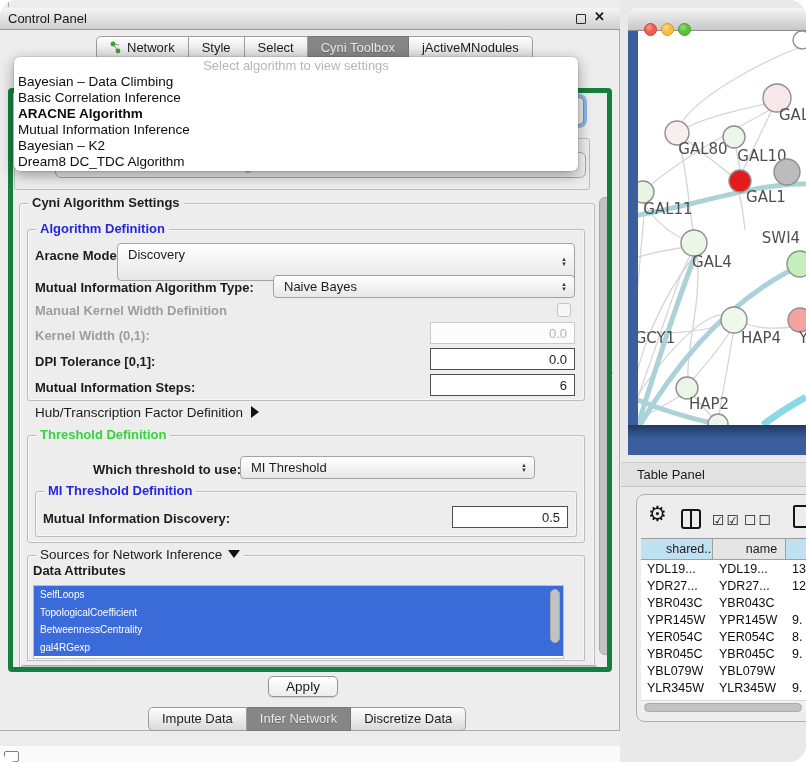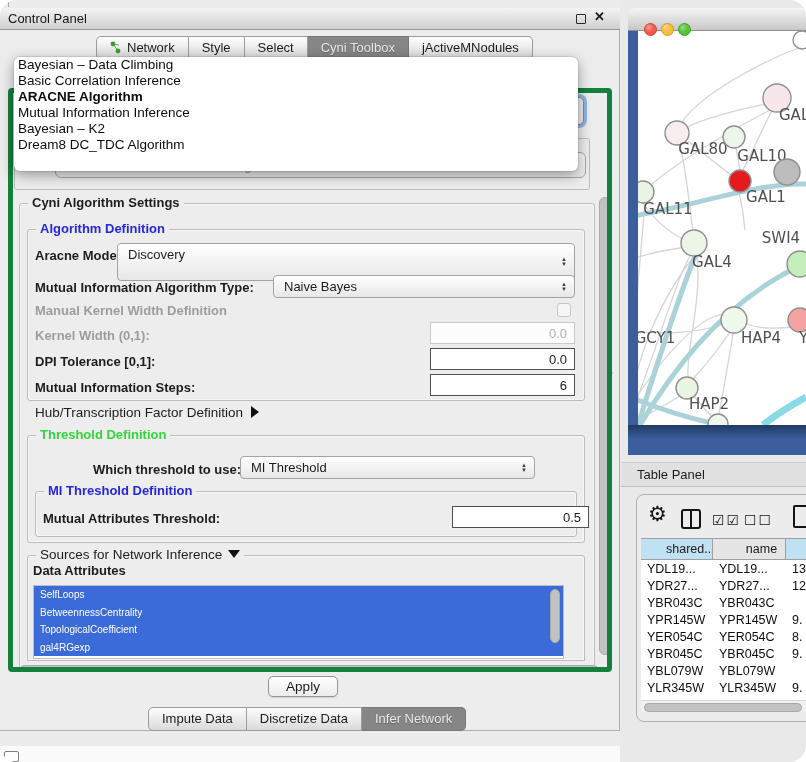--- a/index.html
+++ b/index.html
@@ -167,59 +167,60 @@
       <span class="gtitle t-green">Threshold Definition</span>
     </div>
     <span class="lbl" style="left:80px;top:369px;">Which threshold to use:</span>
     <div class="combo" style="left:227px;top:363px;width:295px;height:23px;">
       <span>MI Threshold</span>
       <span class="arr">▲<br>▼</span>
     </div>
     <div class="group" style="left:22px;top:398px;width:542px;height:46px;">
       <span class="gtitle t-blue">MI Threshold Definition</span>
     </div>
-    <span class="lbl" style="left:30px;top:418px;">Mutual Attributes Threshold:</span>
-    <div class="field" style="left:439px;top:413px;width:137px;height:22px;">0.5</div>
+    <span class="lbl" style="left:30px;top:418px;">Mutual Information Discovery:</span>
+    <div class="field" style="left:439px;top:413px;width:116px;height:22px;">0.5</div>
 
     <div class="group" style="left:14px;top:462px;width:558px;height:106px;border-radius:3px 3px 0 0;">
       <span class="gtitle t-black" style="font-weight:normal;font-size:13.5px;">
         <span>Sources for Network Inference</span><span class="tri-d"></span>
       </span>
     </div>
     <span class="lbl" style="left:20px;top:470px;">Data Attributes</span>
     <div class="attr-list" style="left:20px;top:492px;width:529px;height:72px;" id="attr-list">
         <div class="attr-item sel">SelfLoops</div>
+        <div class="attr-item sel">TopologicalCoefficient</div>
         <div class="attr-item sel">BetweennessCentrality</div>
-        <div class="attr-item sel">TopologicalCoefficient</div>
         <div class="attr-item sel">gal4RGexp</div>
       </div>
     <div class="thumb" style="left:537px;top:496px;width:8px;height:52px;"></div>
 
     <div class="thumb" style="left:586px;top:104px;width:10px;height:456px;"></div>
     <div class="thumb" style="left:6px;top:572px;width:578px;height:9px;"></div>
   </div>
 
   <div class="abs under focus-combo"></div>
   <div class="abs under ghost-group"></div>
   <div class="abs under ghost-combo">galFiltered.sif default node</div>
 
   <div class="abs popup" id="algo-popup">
+    <div class="ph">Select algorithm to view settings</div>
   <div class="item">Bayesian – Data Climbing</div>
       <div class="item">Basic Correlation Inference</div>
       <div class="item bold">ARACNE Algorithm</div>
       <div class="item">Mutual Information Inference</div>
       <div class="item">Bayesian – K2</div>
       <div class="item">Dream8 DC_TDC Algorithm</div>
     </div>
 
   <div class="abs btn" style="left:268px;top:676px;width:70px;height:21px;padding-top:2px;z-index:12;">Apply</div>
   <div class="abs seg" style="left:148px;top:707px;z-index:12;" id="bottom-tabs">
       <div class="tab">Impute Data</div>
+      <div class="tab sel">Infer Network</div>
       <div class="tab">Discretize Data</div>
-      <div class="tab sel">Infer Network</div>
     </div>
 
   <div class="abs bottom-strip"></div>
   <div class="abs corner-icon"></div>
   <div class="abs splitter"></div>
 
   <div class="abs net-frame"></div>
   <div class="abs net-frame-shade"></div>
   <div class="abs net-title" id="net-title">
       <div class="light" style="left: 16px; background: radial-gradient(circle at 35% 30%, rgba(255, 255, 255, 0.4), transparent 45%), rgb(241, 91, 78); border: 1px solid rgb(202, 66, 55);"></div>

